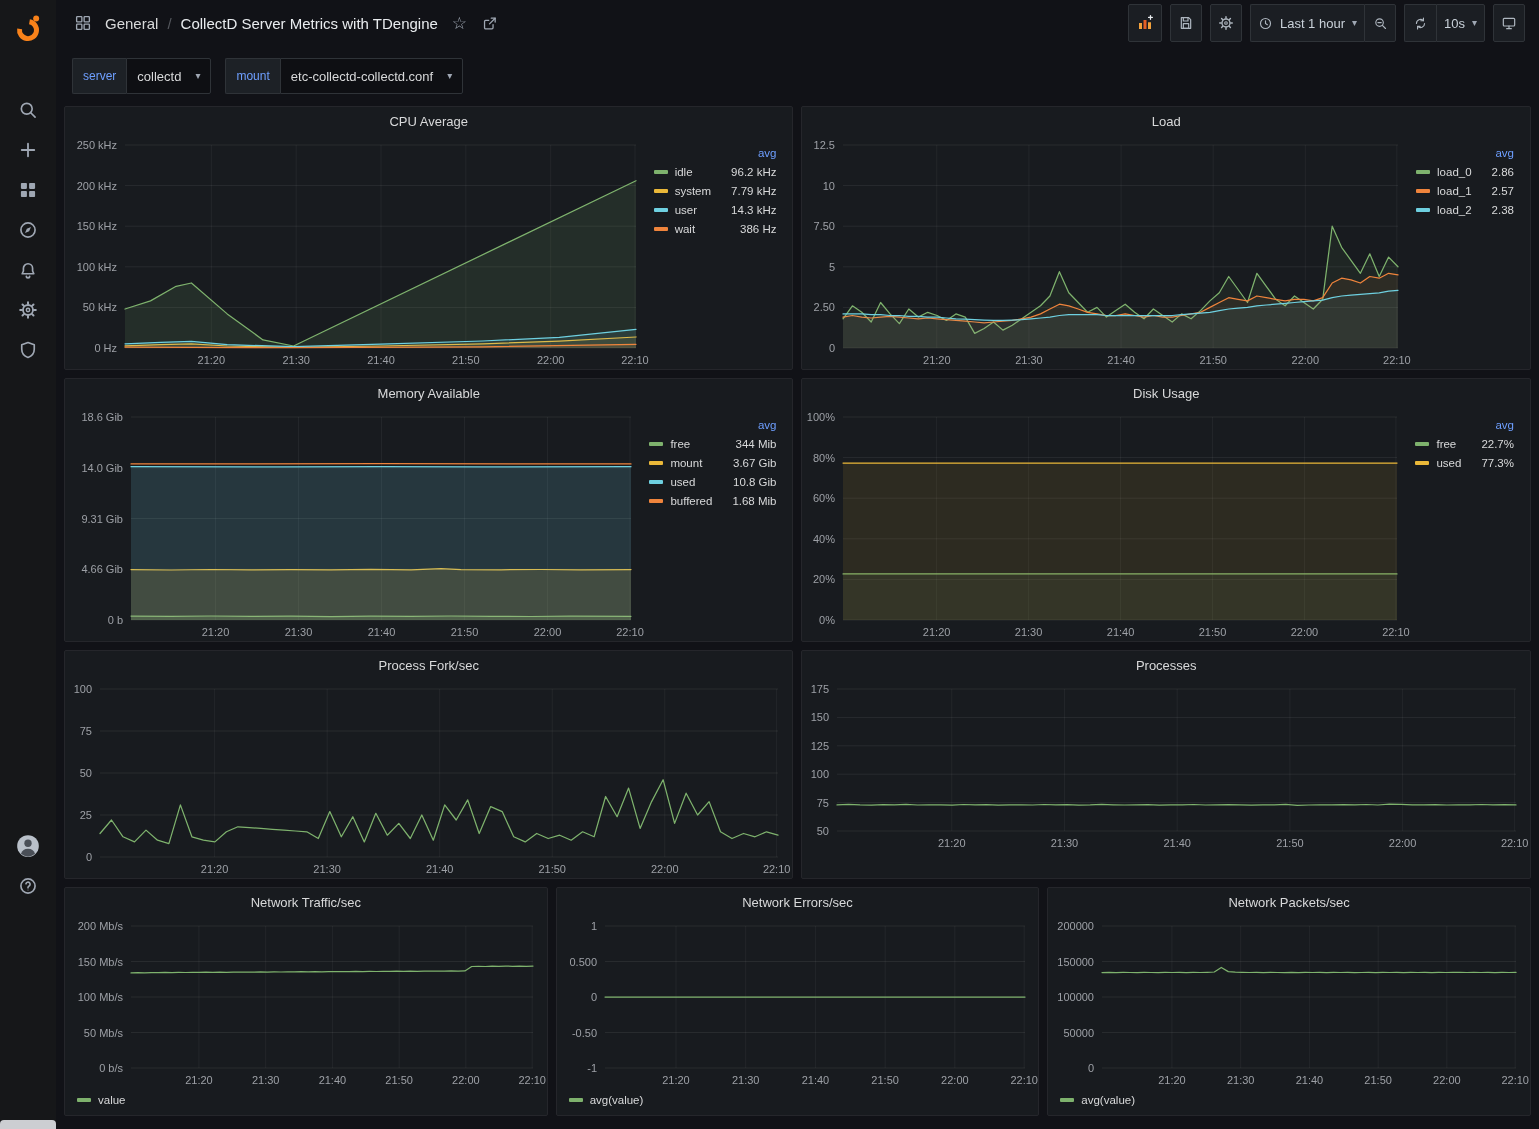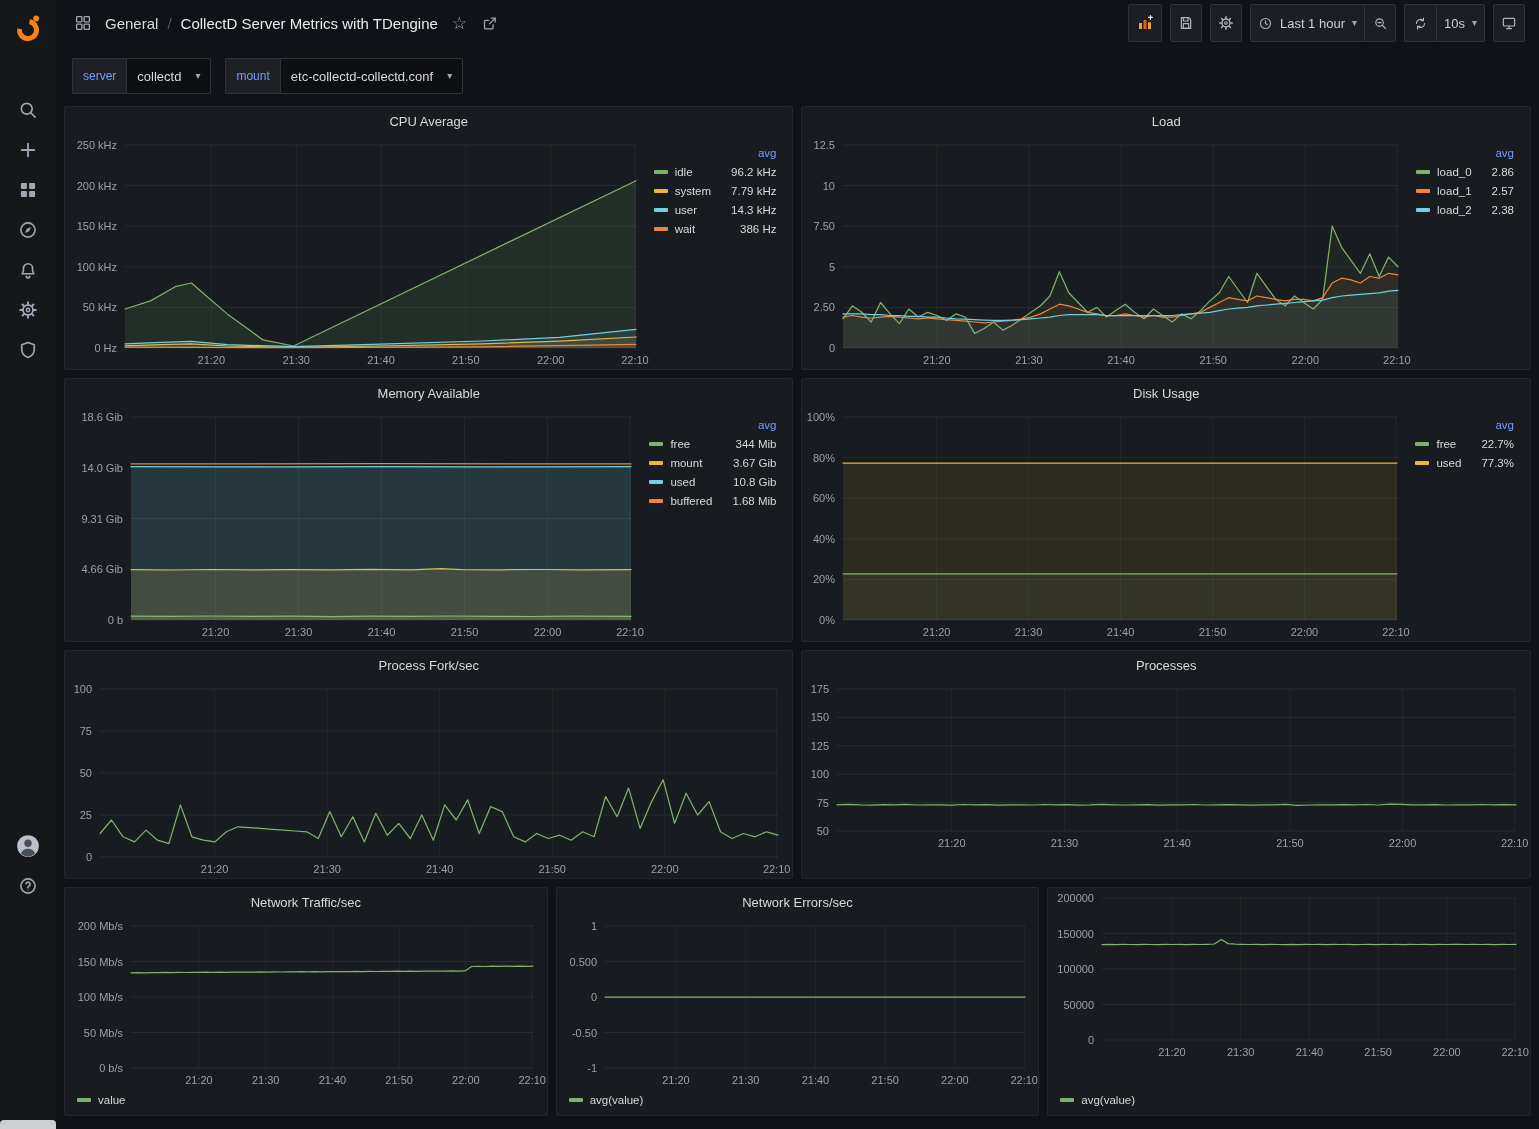--- a/index.html
+++ b/index.html
@@ -616,20 +616,21 @@
         <div class="legend legend-bottom">
             <span class="legend-name">
               <span class="swatch" style="background: rgb(126, 178, 109);"></span>
               <span>avg(value)</span>
             </span>
           </div>
       </div>
     </section>
 
     <section class="panel span2">
+      <h2 class="panel-title">Network Packets/sec</h2>
       <div class="panel-body bottom">
         <div class="plot">
             <svg width="482" height="173" viewBox="0 0 482 173">
               <line x1="54" y1="152" x2="468" y2="152" stroke="rgba(255,255,255,0.07)"></line>
               <text x="46" y="156" text-anchor="end" class="tick">0</text>
               <line x1="54" y1="116.5" x2="468" y2="116.5" stroke="rgba(255,255,255,0.07)"></line>
               <text x="46" y="120.5" text-anchor="end" class="tick">50000</text>
               <line x1="54" y1="81" x2="468" y2="81" stroke="rgba(255,255,255,0.07)"></line>
               <text x="46" y="85" text-anchor="end" class="tick">100000</text>
               <line x1="54" y1="45.5" x2="468" y2="45.5" stroke="rgba(255,255,255,0.07)"></line>

